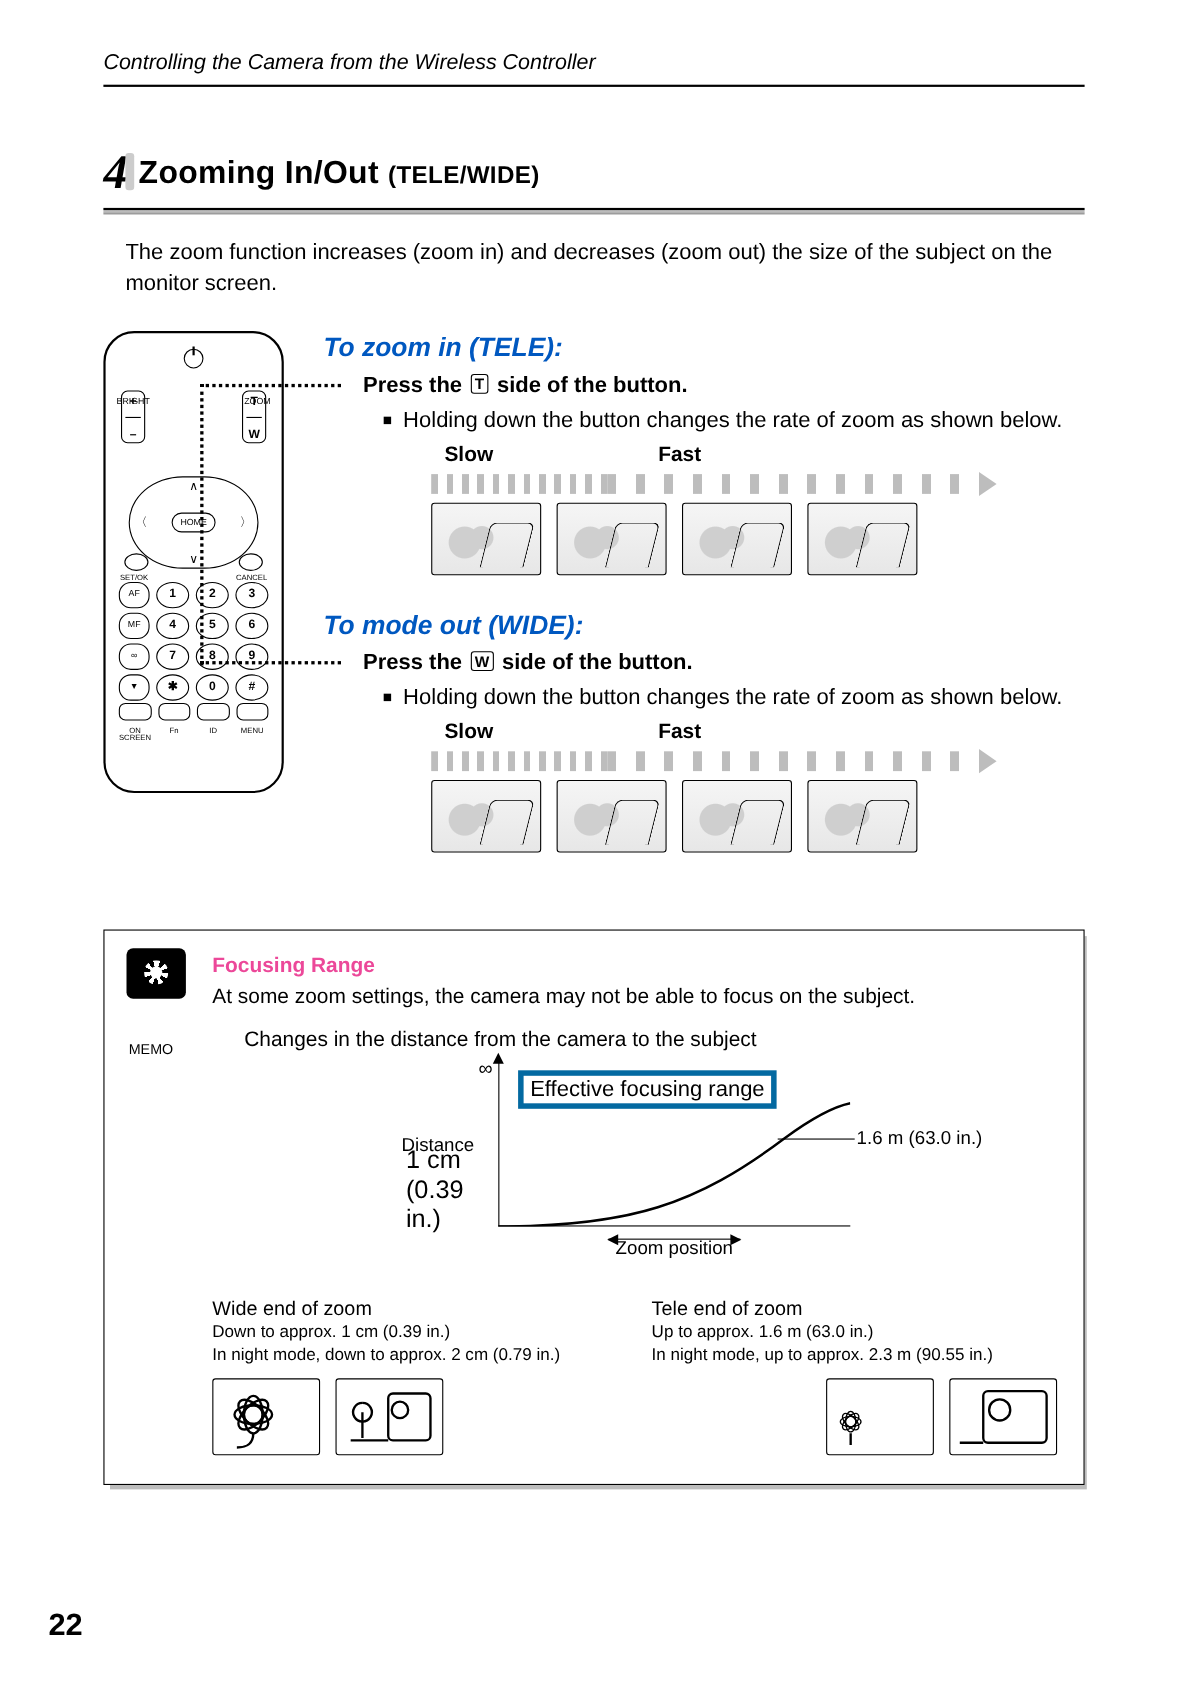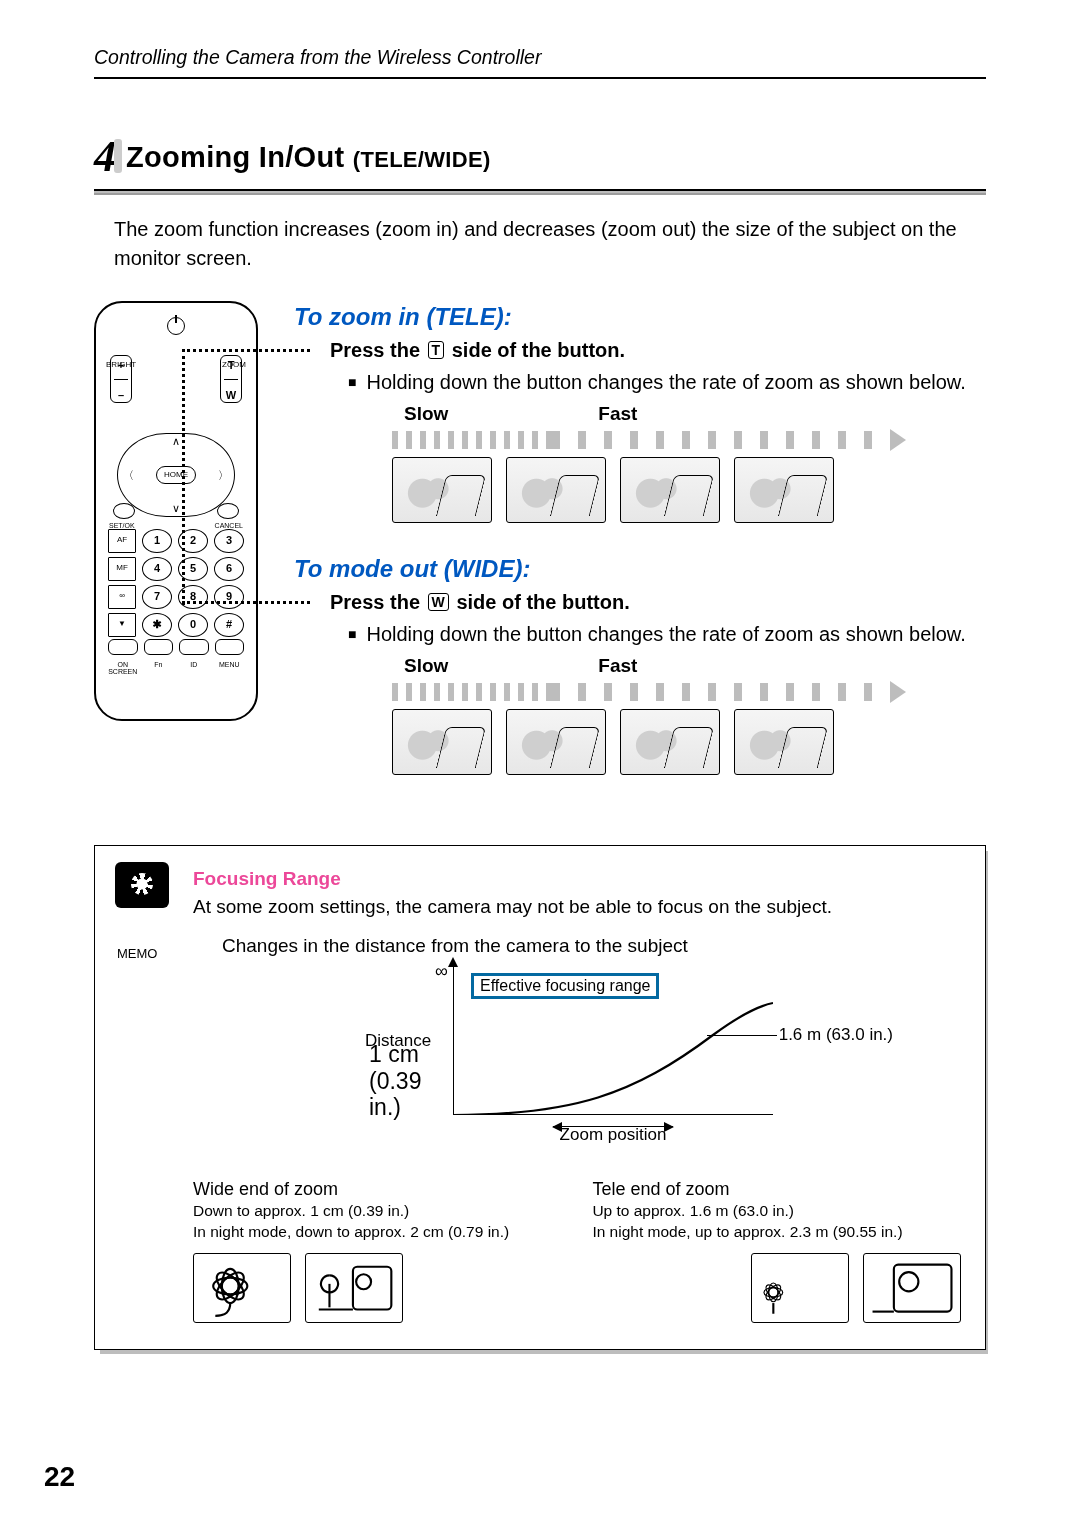--- a/index.html
+++ b/index.html
@@ -70,21 +70,21 @@
   .remote .dpad .arrow{position:absolute;font-size:11px;}
   .remote .dpad .up{left:50%;top:2px;transform:translateX(-50%);} 
   .remote .dpad .down{left:50%;bottom:2px;transform:translateX(-50%);}
   .remote .dpad .l{left:6px;top:50%;transform:translateY(-50%);} 
   .remote .dpad .r{right:6px;top:50%;transform:translateY(-50%);}
   .remote .dpad .corner{position:absolute;width:22px;height:16px;border:1.6px solid #000;border-radius:50%;}
   .remote .dpad .corner.bl{left:-4px;bottom:-2px;} .remote .dpad .corner.br{right:-4px;bottom:-2px;}
   .remote .dpad .ctext{position:absolute;font-size:7px;}
   .remote .dpad .ctext.bl{left:-8px;bottom:-12px;} .remote .dpad .ctext.br{right:-8px;bottom:-12px;}
   .remote .numgrid{position:absolute;left:12px;right:12px;top:226px;display:grid;grid-template-columns:28px repeat(3,1fr);grid-auto-rows:24px;gap:4px 6px;}
-  .remote .numgrid .tag{border:1.6px solid #000;border-radius:1px;font-size:8px;text-align:center;line-height:20px;}
+  .remote .numgrid .tag{border:1.6px solid #000;border-radius:11px;font-size:8px;text-align:center;line-height:20px;}
   .remote .numgrid .n{border:1.6px solid #000;border-radius:50%;font-size:11px;font-weight:bold;text-align:center;line-height:21px;}
   .remote .bots{position:absolute;left:12px;right:12px;top:336px;display:grid;grid-template-columns:repeat(4,1fr);gap:6px;}
   .remote .bots .b{height:16px;border:1.6px solid #000;border-radius:6px;}
   .remote .bots .t{font-size:7px;text-align:center;}
 
   .content-col { flex: 1; }
   .sub-h {
     color:#0058c0; font-style: italic; font-weight: bold; font-size: 24px; margin: 2px 0 8px 0;
   }
   .dots-row{ position:relative; height:0; }
@@ -137,21 +137,21 @@
     position:relative; margin:6px 0 0 0px; height:200px;
   }
   .graph{
     position:absolute; left:260px; top:0; width:320px; height:150px;
   }
   .graph .yaxis{position:absolute;left:0;top:0;bottom:0;border-left:1.6px solid #000;}
   .graph .xaxis{position:absolute;left:0;right:0;bottom:0;border-top:1.6px solid #000;}
   .graph .inf{position:absolute;left:-18px;top:-4px;font-size:18px;}
   .graph .uparr{position:absolute;left:-5px;top:-8px;border-bottom:10px solid #000;border-left:5px solid transparent;border-right:5px solid transparent;}
   .graph .curve{position:absolute;left:0;top:0;right:0;bottom:0;}
-  .graph .eff{position:absolute;left:18px;top:8px;font-size:16px;border:3px solid #0369a1;padding:1px 6px;background:#fff;}
+  .graph .eff{position:absolute;left:18px;top:8px;font-size:20px;border:5px solid #0369a1;padding:1px 6px;background:#fff;}
   .graph .dist{position:absolute;left:-88px;top:66px;font-size:17px;}
   .graph .pt{position:absolute;right:-120px;top:60px;font-size:17px;}
   .graph .pt::before{content:"";position:absolute;left:-72px;top:10px;width:70px;border-top:1px solid #000;}
   .graph .onecm{position:absolute;left:-84px;bottom:-6px;font-size:23px;width:80px;line-height:1.15;}
   .graph .zoompos{position:absolute;left:50%;bottom:-30px;transform:translateX(-50%);font-size:17px;}
   .graph .zparr{position:absolute;left:50%;bottom:-12px;transform:translateX(-50%);width:120px;height:0;border-top:1.6px solid #000;}
   .graph .zparr::before,.graph .zparr::after{content:"";position:absolute;top:-5px;border-top:5px solid transparent;border-bottom:5px solid transparent;}
   .graph .zparr::before{left:-1px;border-right:10px solid #000;}
   .graph .zparr::after{right:-1px;border-left:10px solid #000;}
 

